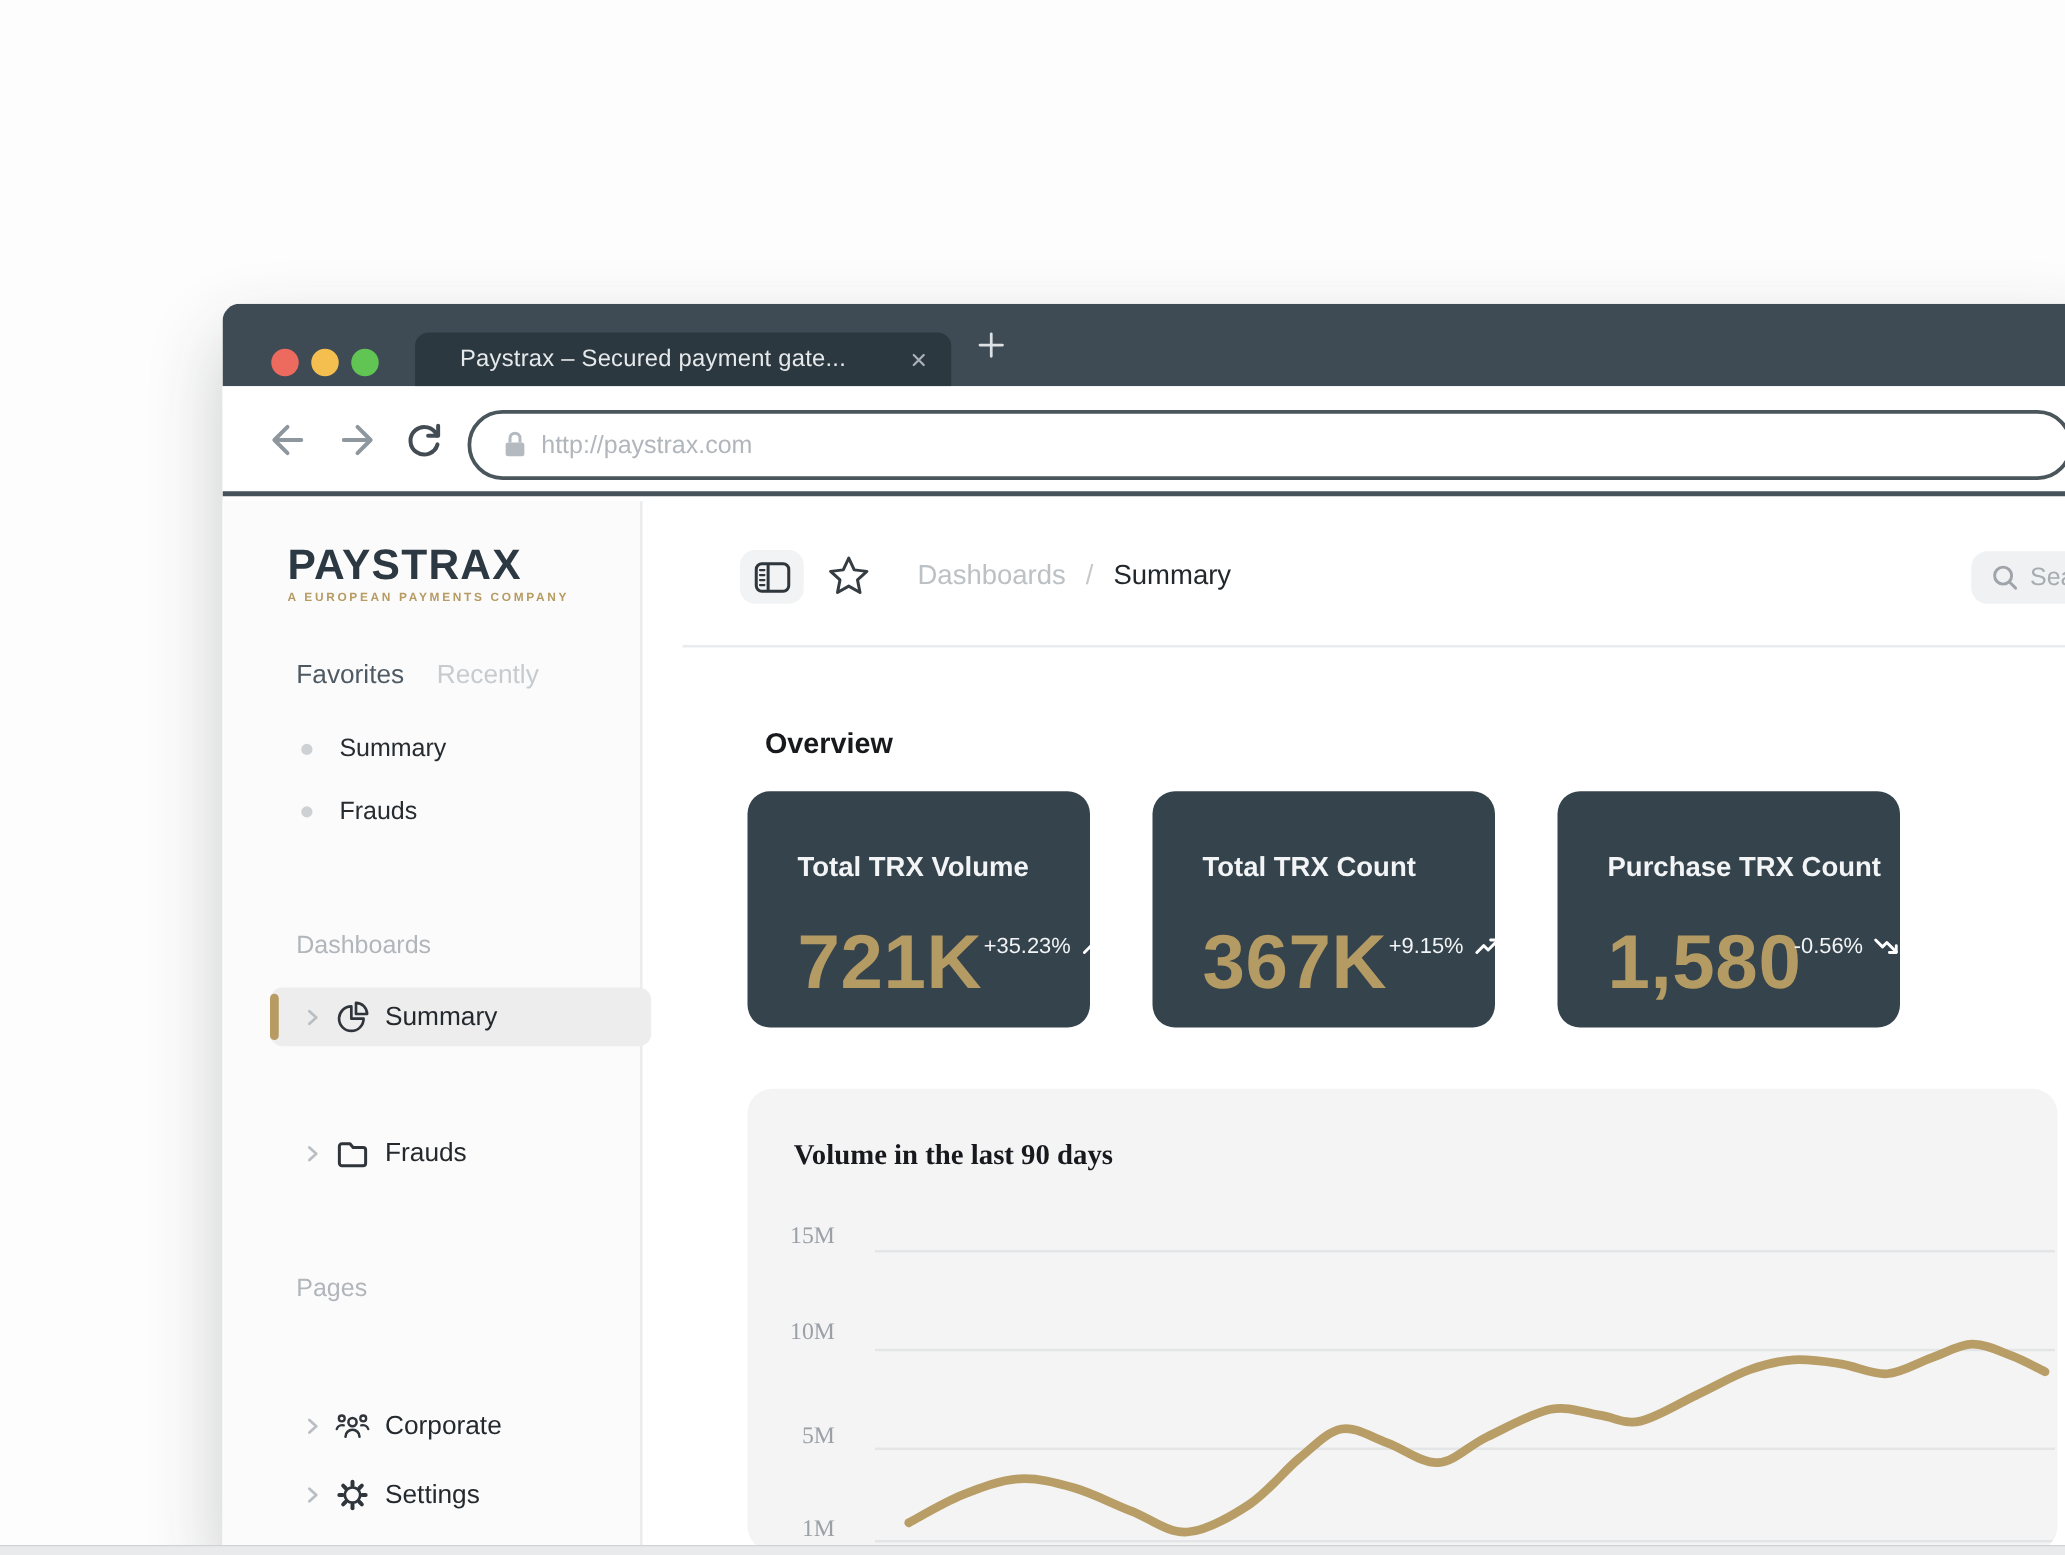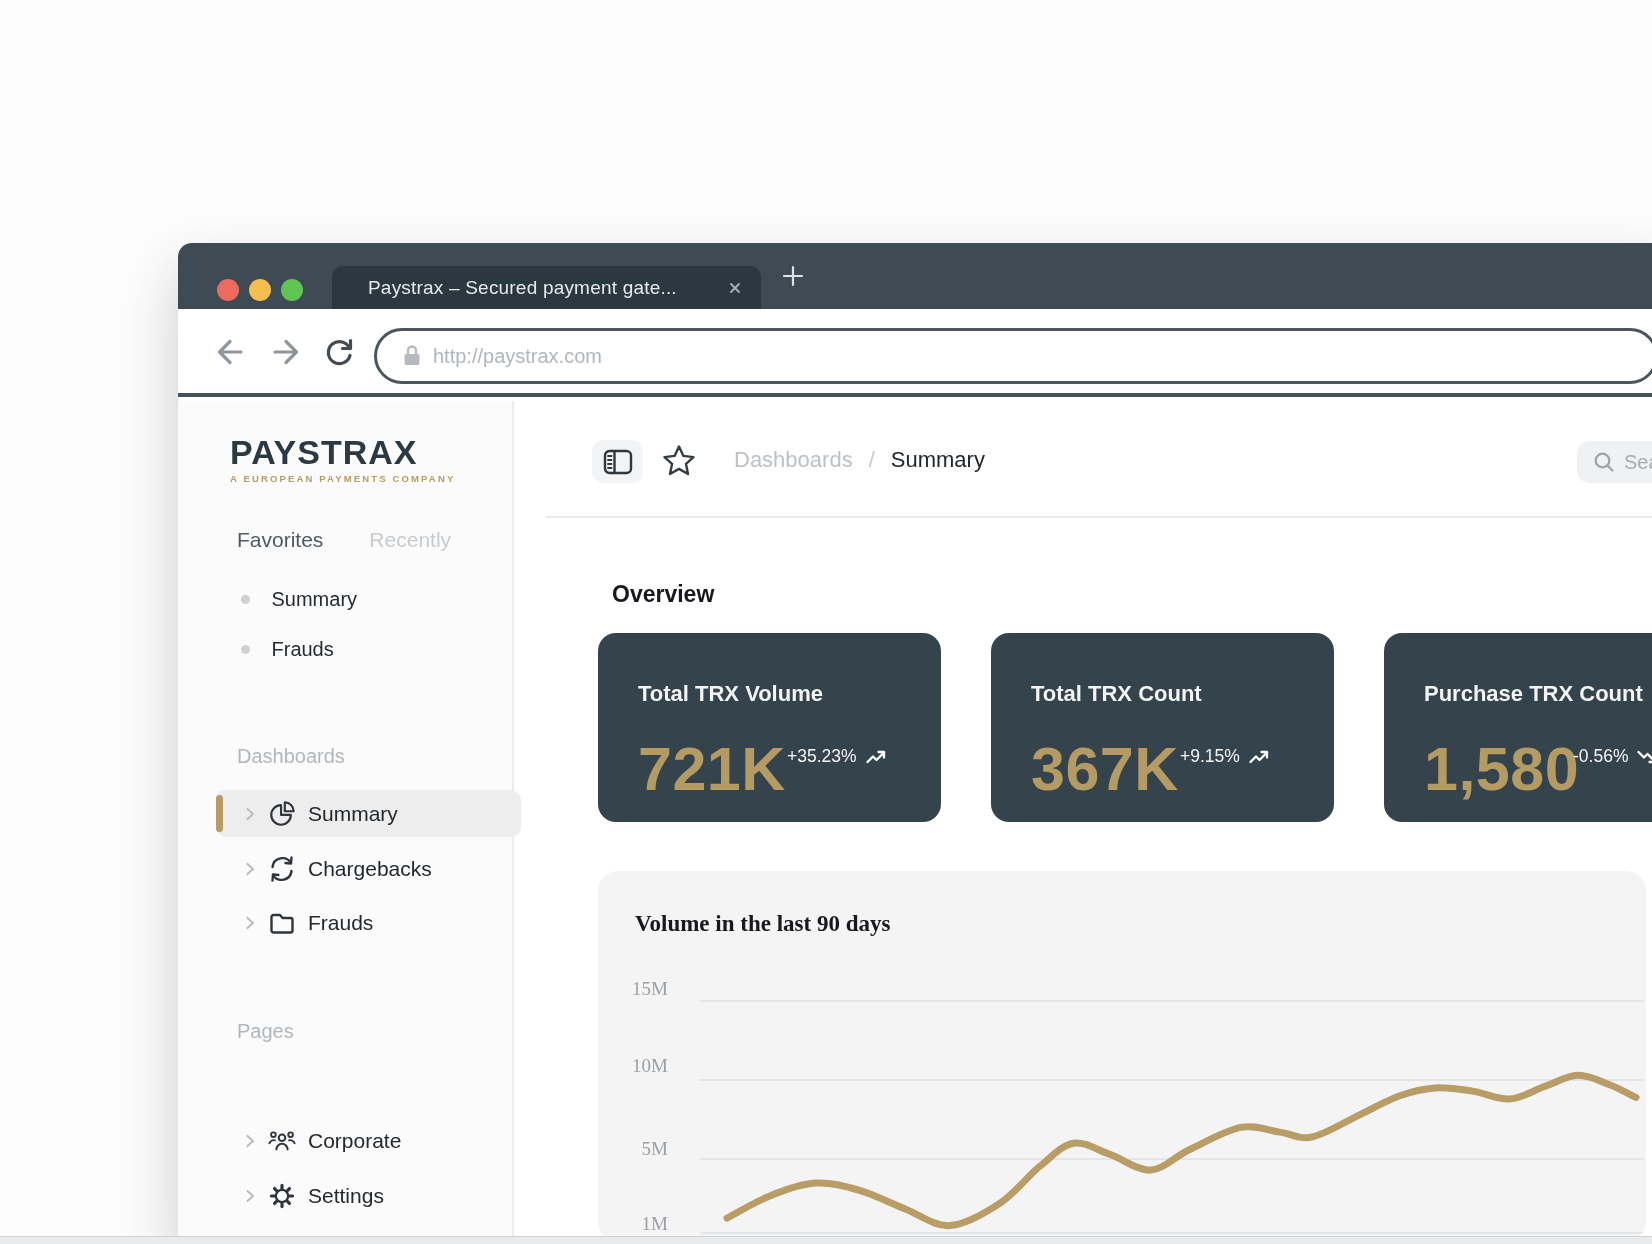--- a/index.html
+++ b/index.html
@@ -32,21 +32,21 @@
 
   
   .app { position:absolute; left:0; top:158px; width:100%; height:843px; background:#ffffff; }
 
   
   .sidebar { position:absolute; left:0; top:0; width:336px; height:100%; background:#fbfbfc;
              border-right:2px solid #eaeced; }
   .logo { position:absolute; left:52px; top:33px; }
   .logo-title { font-size:34px; font-weight:800; letter-spacing:1px; color:#2C3943; line-height:36px; }
   .logo-tagline { font-size:9.5px; font-weight:600; letter-spacing:2.15px; color:#B79B62; margin-top:3px; white-space:nowrap; }
-  .fav-tabs { position:absolute; left:59px; top:127px; display:flex; gap:46px; font-size:21px; }
+  .fav-tabs { position:absolute; left:59px; top:127px; display:flex; gap:26px; font-size:21px; }
   .fav-tab-active { color:#4e5a63; }
   .fav-tab-inactive { color:#c7cbce; }
   .fav-item { position:absolute; left:38px; width:300px; height:34px; display:flex; align-items:center; padding-left:24.5px; }
   .fav-bullet { width:9px; height:9px; border-radius:50%; background:#cdd1d4; }
   .fav-label { margin-left:22px; font-size:20px; color:#272c31; }
   .section-label { position:absolute; left:59px; font-size:20px; color:#b1b6bb; }
   .sitem { position:absolute; left:38px; width:305px; height:47px; display:flex; align-items:center;
            padding-left:26px; border-radius:10px; }
   .sitem.selected { background:#EDEDEE; }
   .sel-bar { position:absolute; left:0; top:5px; width:7px; height:37px; border-radius:4px; background:#B79B62; }
@@ -66,21 +66,21 @@
   .bc-current { color:#22272c; font-weight:500; }
   .searchbox { position:absolute; left:1031px; top:40px; width:220px; height:42px; border-radius:13px;
                background:#f0f1f3; display:flex; align-items:center; }
   .search-input { border:none; outline:none; background:transparent; font-size:20px; color:#7d838a;
                   font-family:"Liberation Sans","DejaVu Sans",sans-serif; margin-left:9px; width:160px; }
   .search-input::placeholder { color:#a6acb1; }
 
   .overview-title { position:absolute; left:66px; top:180px; font-size:23px; font-weight:700; color:#17191d; }
 
   .cards { position:absolute; left:52px; top:232px; display:flex; gap:50px; }
-  .card { position:relative; width:343px; height:189px; border-radius:18px; background:#35434C; flex:0 0 auto; }
+  .card { position:relative; width:274px; height:189px; border-radius:18px; background:#35434C; flex:0 0 auto; }
   .card-title { position:absolute; left:40px; top:48px; font-size:22px; font-weight:600; color:#f2f4f6; white-space:nowrap; }
   .card-value { position:absolute; left:40px; top:101px; font-size:61px; font-weight:700; color:#B49A63; letter-spacing:.5px; white-space:nowrap; }
   .card-delta { position:absolute; left:189px; top:113px; display:flex; align-items:center; gap:9px; }
   .delta-text { font-size:17.5px; font-weight:500; color:#f2f4f6; white-space:nowrap; }
 
   .chartpanel { position:absolute; left:52px; top:470px; width:1048px; height:370px; border-radius:20px;
                 background:#f4f4f5; overflow:hidden;font-family:Liberation Serif, serif; }
   .chart-title { position:absolute; left:37px; top:40px; font-size:23px; font-weight:700; color:#17191d; }
   .ytick { position:absolute; left:0; width:70px; height:22px; text-align:right; font-size:19px; color:#9aa0a6; }
   #chart-svg { position:absolute; left:0; top:0; }
@@ -177,36 +177,20 @@
           </span>
           <span class="sicon">
             <svg width="28" height="28" viewBox="0 0 30 30">
                 <path d="M14 5.5 A10.5 10.5 0 1 0 24.5 16 L14 16 Z" fill="none" stroke="#2f353b" stroke-width="2.3" stroke-linejoin="round"></path>
                 <path d="M18 2.5 A9.5 9.5 0 0 1 27.5 12 L18 12 Z" fill="none" stroke="#2f353b" stroke-width="2.3" stroke-linejoin="round"></path>
               </svg>
           </span>
           <span class="slabel">Summary</span>
         </div>
 
-        <div class="sitem" style="top:444px">
-          <span class="chev">
-            <svg width="16" height="16" viewBox="0 0 16 16">
-                <path d="M5.5 3 L11 8 L5.5 13" fill="none" stroke="#b9bec3" stroke-width="2.2" stroke-linecap="round" stroke-linejoin="round"></path>
-              </svg>
-          </span>
-          <span class="sicon">
-            <svg width="28" height="28" viewBox="0 0 28 28">
-                <path d="M4.5 12 A10 10 0 0 1 23 8" fill="none" stroke="#2f353b" stroke-width="2.4" stroke-linecap="round"></path>
-                <path d="M23.5 2.5 L23 8.5 L17.5 8" fill="none" stroke="#2f353b" stroke-width="2.4" stroke-linecap="round" stroke-linejoin="round"></path>
-                <path d="M23.5 16 A10 10 0 0 1 5 20" fill="none" stroke="#2f353b" stroke-width="2.4" stroke-linecap="round"></path>
-                <path d="M4.5 25.5 L5 19.5 L10.5 20" fill="none" stroke="#2f353b" stroke-width="2.4" stroke-linecap="round" stroke-linejoin="round"></path>
-              </svg>
-          </span>
-          <span class="slabel">Chargebacks</span>
-        </div>
 
         <div class="sitem" style="top:498px">
           <span class="chev">
             <svg width="16" height="16" viewBox="0 0 16 16">
                 <path d="M5.5 3 L11 8 L5.5 13" fill="none" stroke="#b9bec3" stroke-width="2.2" stroke-linecap="round" stroke-linejoin="round"></path>
               </svg>
           </span>
           <span class="sicon">
             <svg width="28" height="28" viewBox="0 0 28 28">
                 <path d="M3.5 21.5 V8 a2 2 0 0 1 2 -2 h6.5 l2.5 3 h8 a2 2 0 0 1 2 2 v10.5 a2 2 0 0 1 -2 2 h-17 a2 2 0 0 1 -2 -2 Z" fill="none" stroke="#2f353b" stroke-width="2.4" stroke-linejoin="round"></path>

